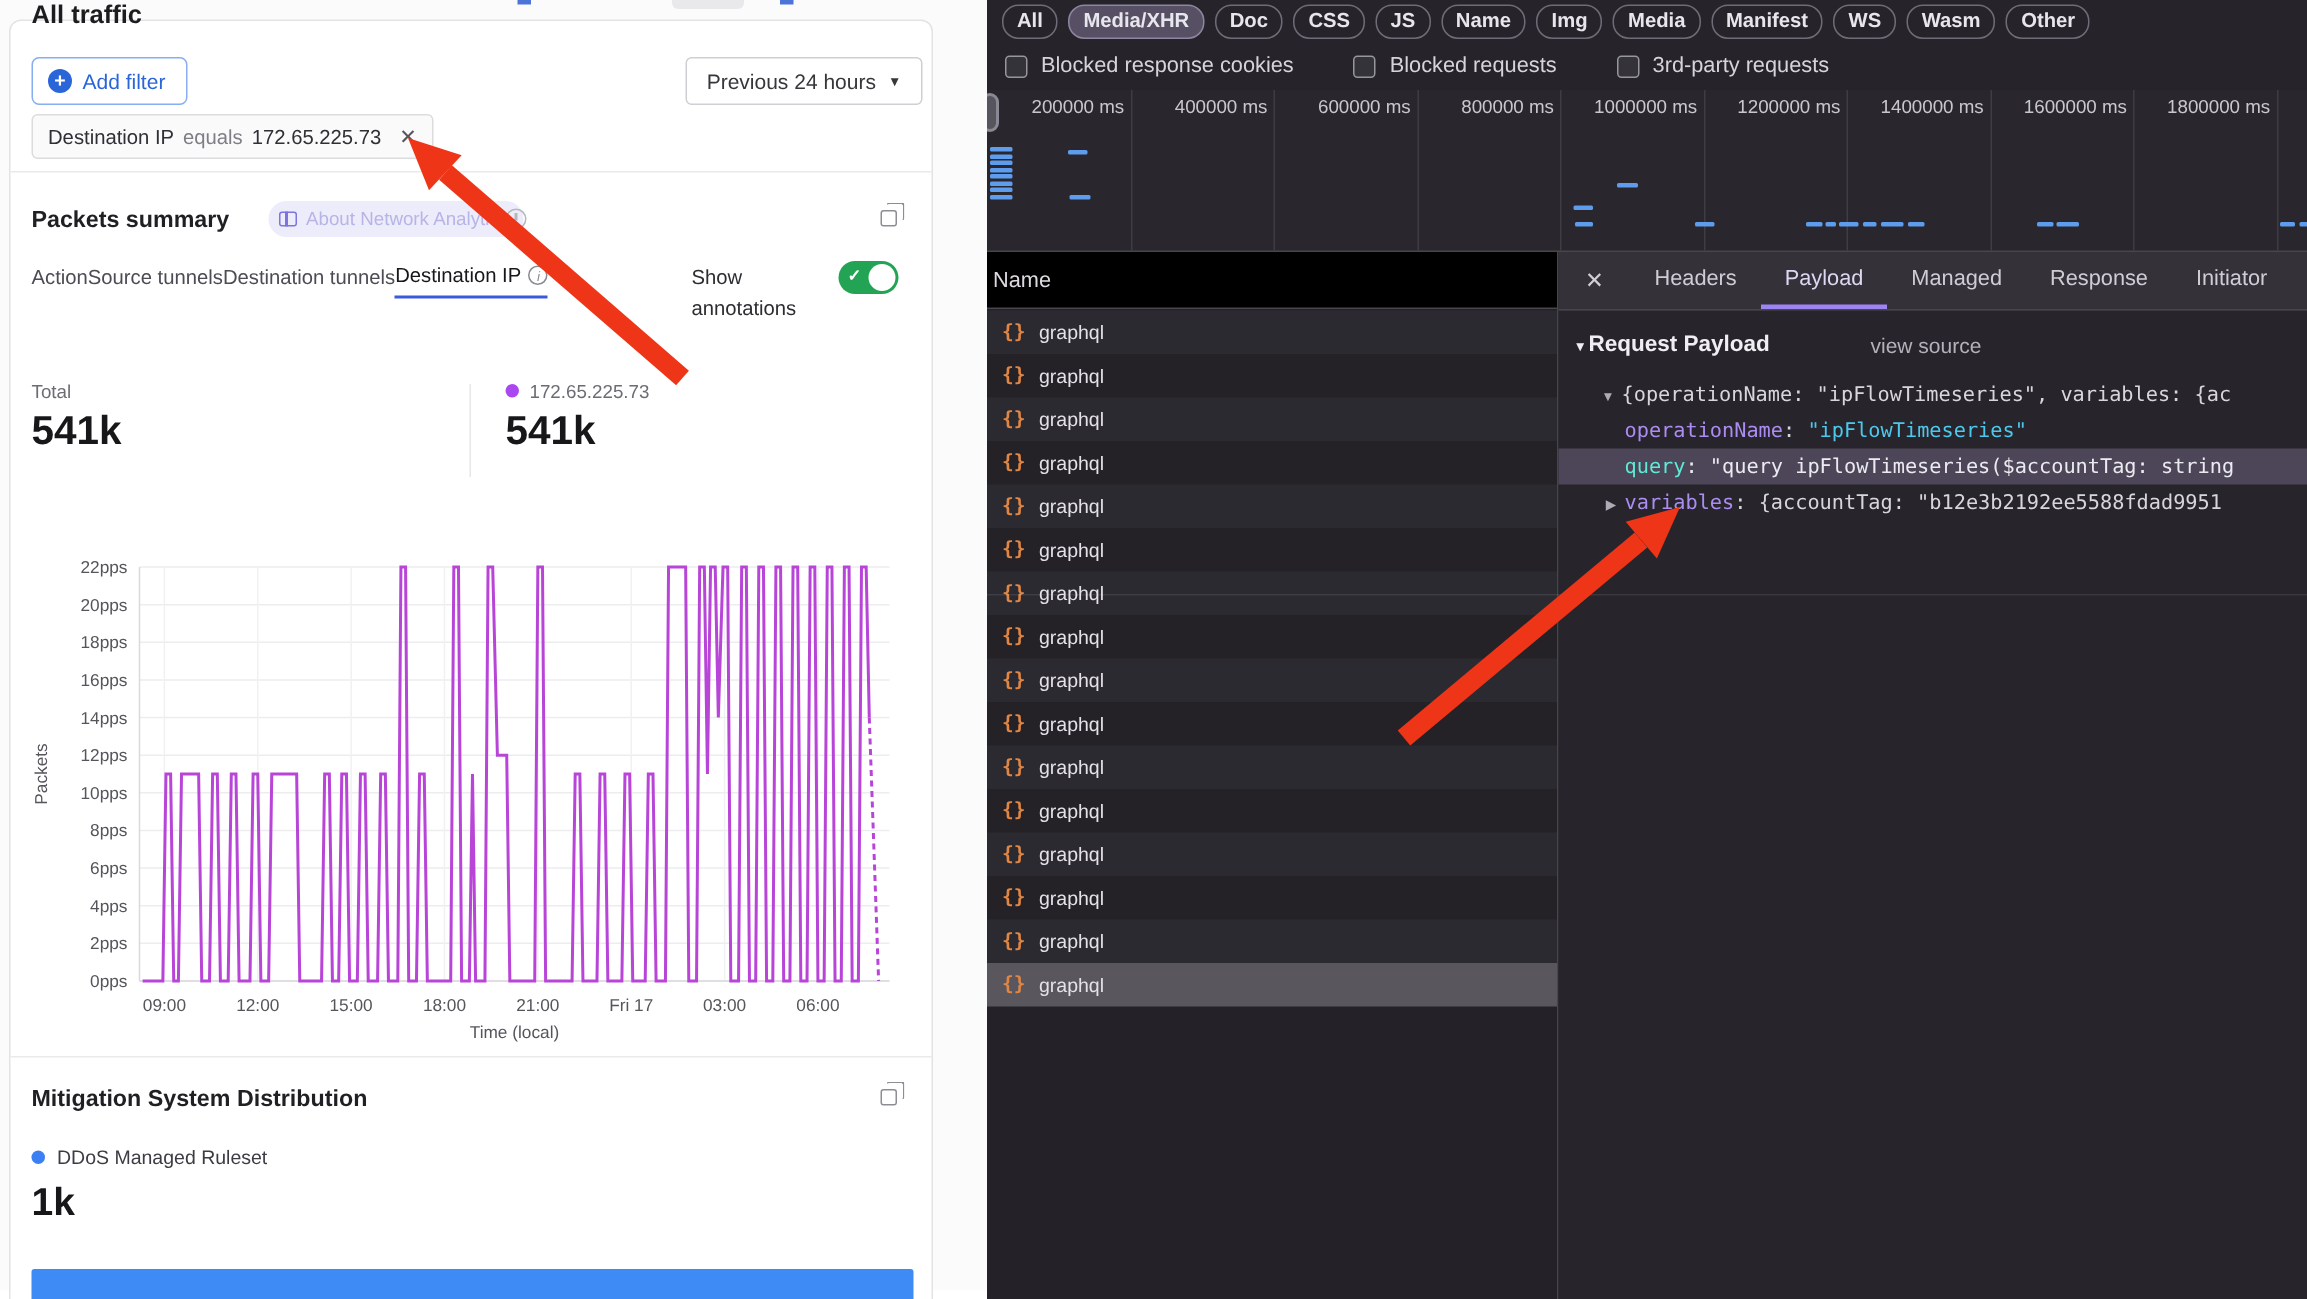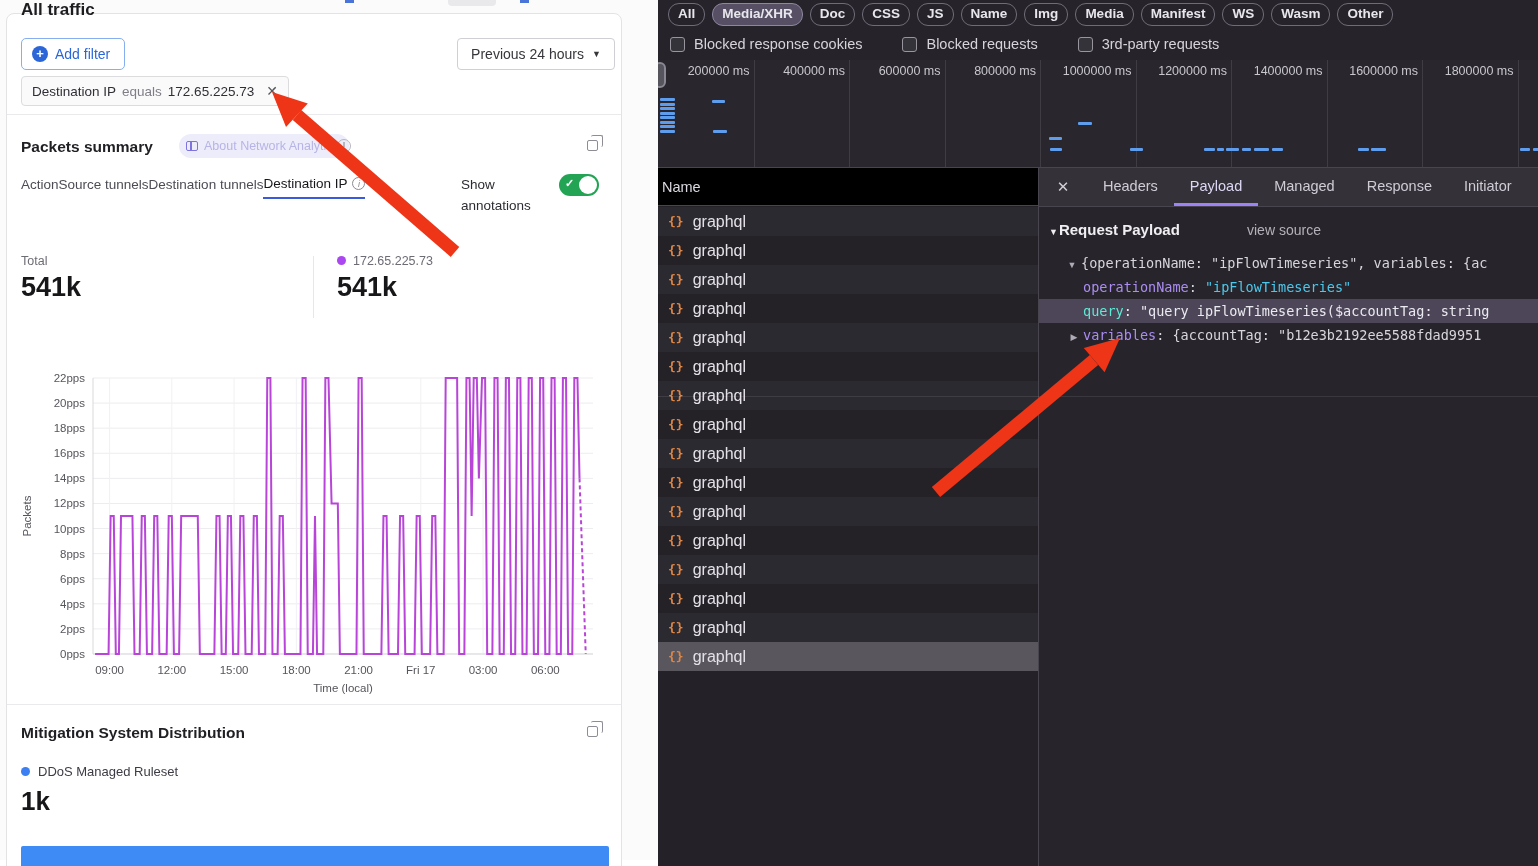--- a/index.html
+++ b/index.html
@@ -84,21 +84,21 @@
   .ov-handle { position:absolute; left:-4px; top:2px; width:12px; height:26px; border:2px solid #8a8894; border-radius:6px; background:#56545c; }
 
   #name-pane { position:absolute; left:0; top:168px; width:380px; bottom:0; background:#242228; }
   #name-header { position:absolute; left:0; top:0; width:380px; height:38px; background:#000000;
     border-bottom:1px solid #48454e; font-size:14.5px; color:#dcdae0; line-height:38px; padding-left:4px; }
   #reqrows { position:absolute; left:0; top:39px; width:380px; }
   .req-row { height:29px; display:flex; align-items:center; gap:9px; padding-left:10px; cursor:pointer; background:#242127; }
   .req-row.alt { background:#2c2a31; }
   .req-row.sel { background:#59565e; }
   .braces { font-family:"DejaVu Sans Mono", monospace; font-size:13px; font-weight:700; color:#df8644; }
-  .reqname { font-size:16px; color:#e4e2e8; }
+  .reqname { font-size:13px; color:#e4e2e8; }
 
   #pane-divider { position:absolute; left:380px; top:168px; width:1px; bottom:0; background:#48454e; }
   #detail-pane { position:absolute; left:381px; top:168px; right:0; bottom:0; background:#27252b; }
   #dtabbar { position:absolute; left:0; top:0; right:0; height:39px; background:#343139;
     border-bottom:1px solid #48454e; display:flex; align-items:stretch; }
   .dt-close { width:48px; display:flex; align-items:center; justify-content:center; font-size:15px; color:#d2d0d6; cursor:pointer; }
   .dtab { display:flex; align-items:center; padding:0 16px; font-size:14.5px; color:#cfccd5; cursor:pointer; border-bottom:3px solid transparent; }
   .dtab.active { color:#ded7f3; border-bottom-color:#9d84f5; }
 
   #payload { position:absolute; left:0; top:39px; right:0; bottom:0; }

